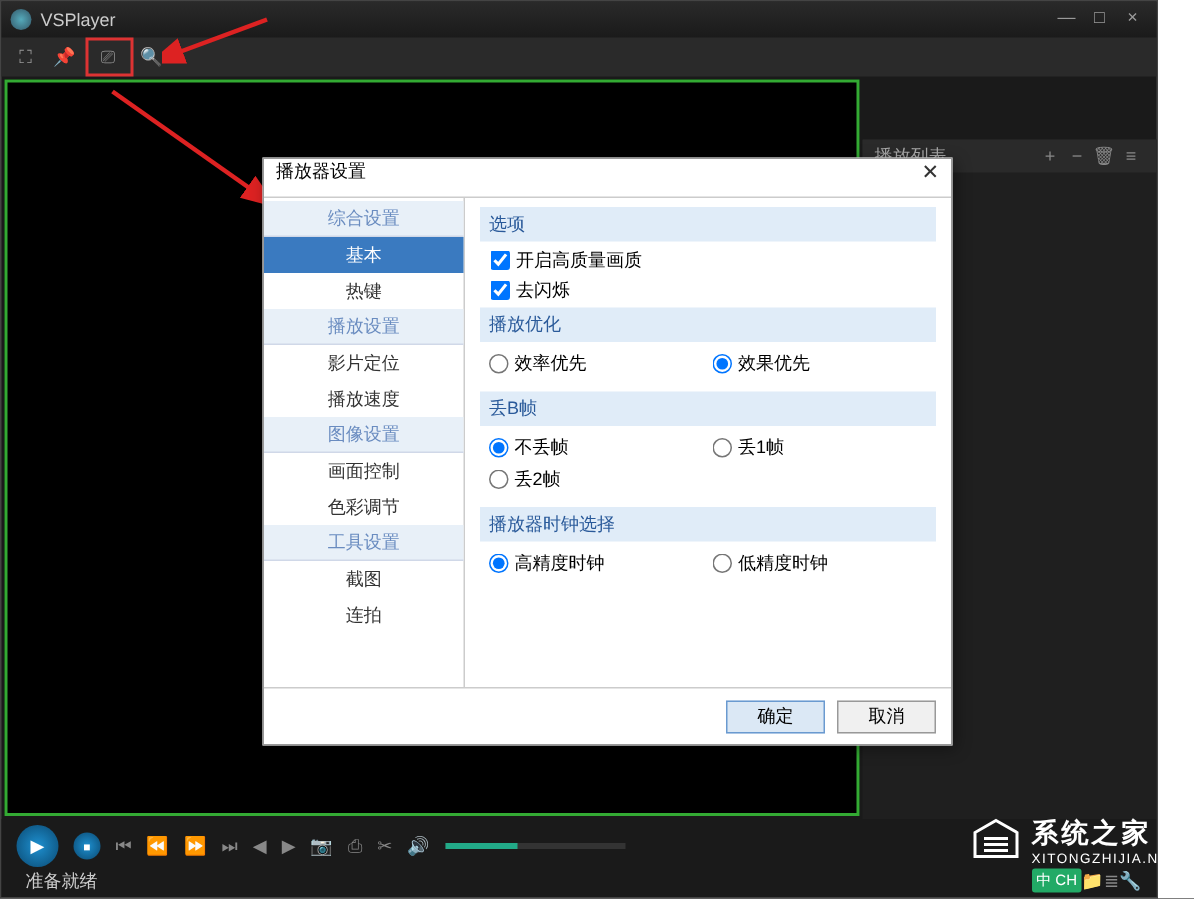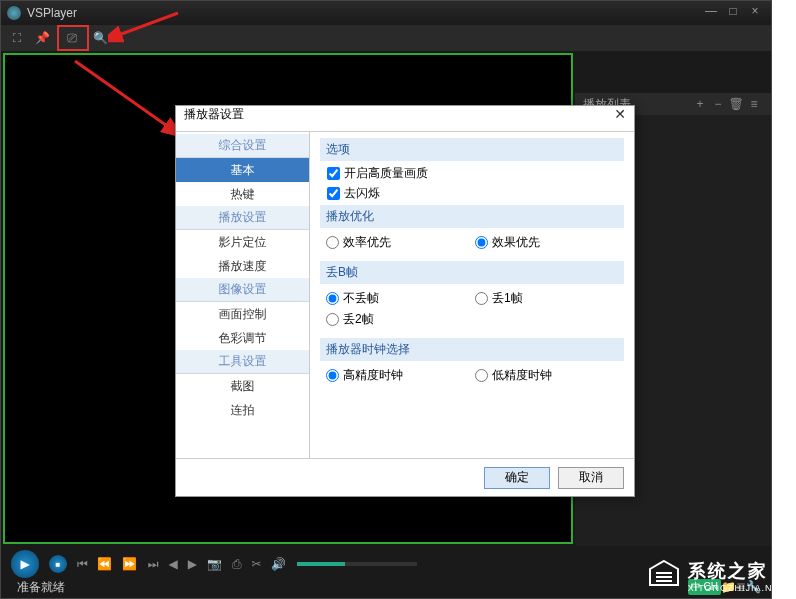--- a/index.html
+++ b/index.html
@@ -55,21 +55,21 @@
     .checkbox-row { display: flex; align-items: center; margin: 3px 0 3px 7px; }
     .checkbox-row input { margin-right: 4px; }
     .radio-group { display: flex; margin: 6px 0 6px 6px; flex-wrap: wrap; }
     .radio-item { display: flex; align-items: center; width: 50%; margin-bottom: 4px; }
     .radio-item input { margin-right: 4px; }
     
     .dialog-footer { height: 38px; border-top: 1px solid #ccc; display: flex; align-items: center; justify-content: flex-end; padding: 0 10px; gap: 8px; }
     .dlg-btn { width: 66px; height: 22px; font-size: 12px; background: #f0f0f0; border: 1px solid #999; cursor: pointer; }
     .dlg-btn.primary { background: #dbe8f5; border: 1px solid #6a9ad0; }
     
-    .watermark { position: absolute; bottom: 6px; right: 10px; color: #fff; font-size: 14px; font-family: Arial; z-index: 20; display: flex; align-items: flex-start; gap: 6px; }
+    .watermark { position: absolute; bottom: 22px; right: 10px; color: #fff; font-size: 14px; font-family: Arial; z-index: 20; display: flex; align-items: center; gap: 6px; }
     .watermark-logo { width: 36px; height: 30px; }
   </style>
 </head>
 <body>
 
 <div class="main-window">
 
   <div class="titlebar">
     <div class="titlebar-icon"></div>
     <span>VSPlayer</span>

